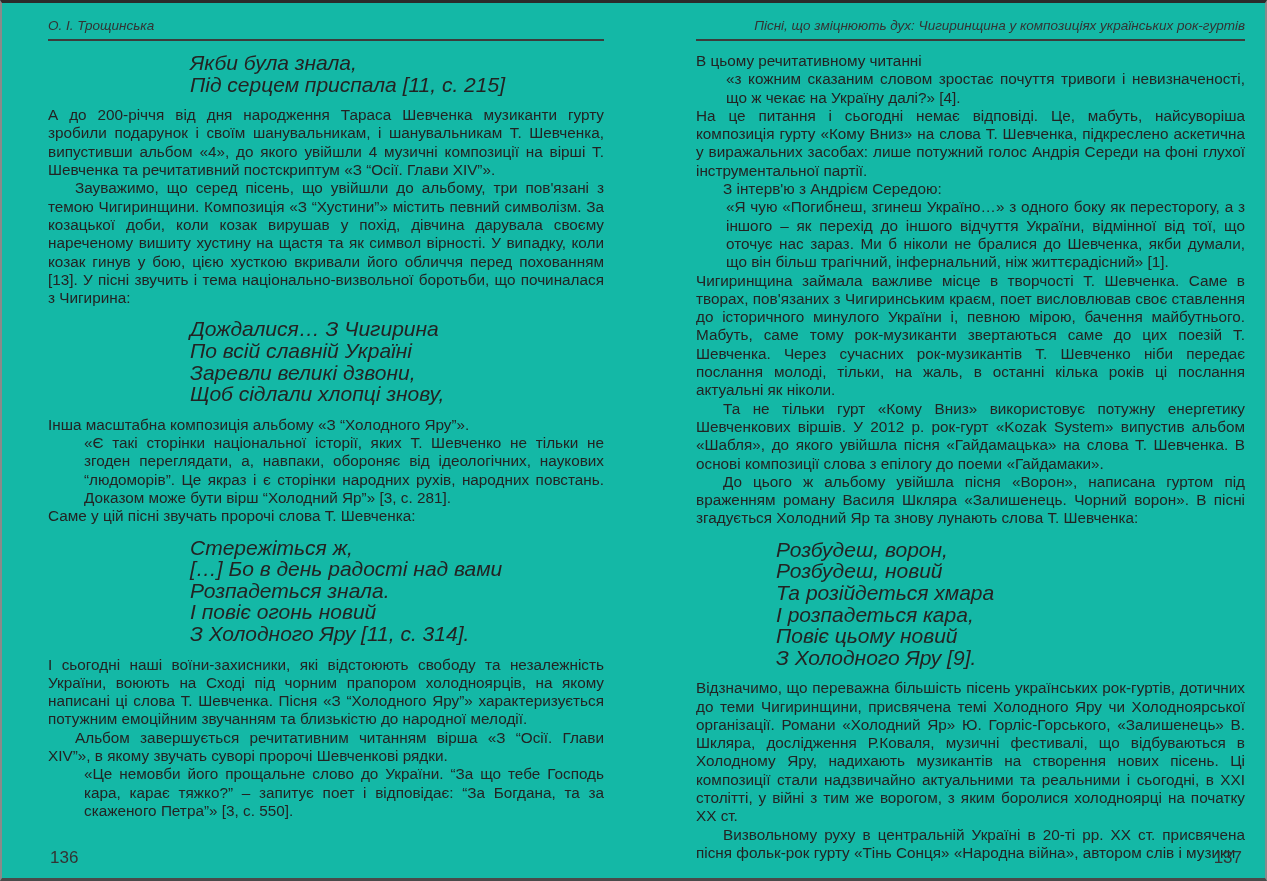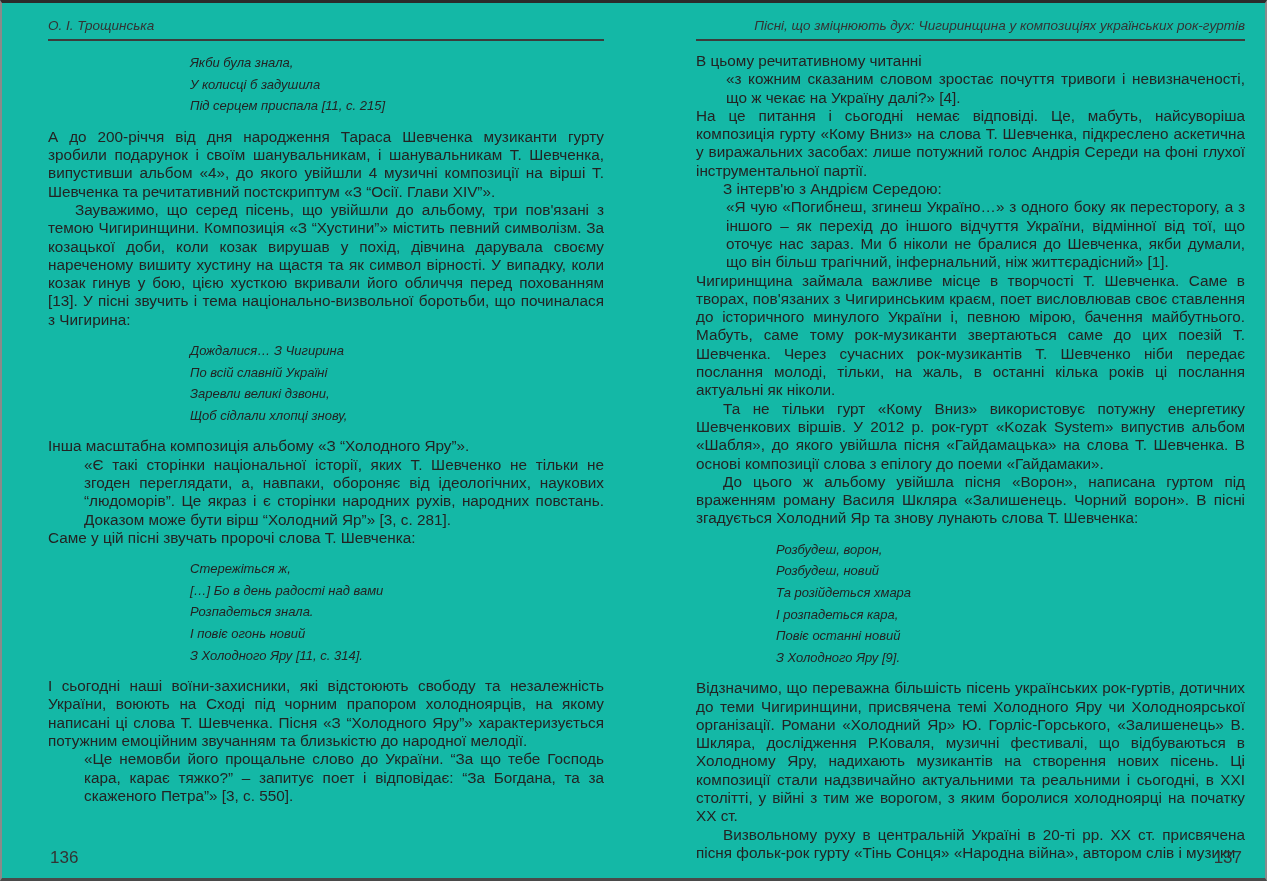--- a/index.html
+++ b/index.html
@@ -56,21 +56,21 @@
     line-height: 18.3px;
     text-align: justify;
     hyphens: auto;
     color: #232323;
   }
   .page.right .quote { padding-left: 30px; }
 
   .verse {
     margin: 11px 0 11px 142px;
     font-style: italic;
-    font-size: 13px;
+    font-size: 21px;
     line-height: 21.6px;
     color: #232323;
   }
   .page.right .verse { margin-left: 80px; }
   .verse-line { white-space: nowrap; }
 
   .pagenum {
     position: absolute;
     top: 845px;
     font-size: 17px;
@@ -84,21 +84,20 @@
 
 <div class="spread">
 
   <section class="page left">
     <header class="running-head">
       <span>О. І. Трощинська</span>
     </header>
 
     <div class="verse">
       <div class="verse-line">Якби була знала,</div>
-      <div class="verse-line">У колисці б задушила</div>
       <div class="verse-line">Під серцем приспала [11, с. 215]</div>
     </div>
 
     <p class="para">А до 200-річчя від дня народження Тараса Шевченка музиканти гурту зробили подарунок і своїм шанувальникам, і шанувальникам Т. Шевченка, випустивши альбом «4», до якого увійшли 4 музичні композиції на вірші Т. Шевченка та речитативний постскриптум «З “Осії. Глави XIV”».</p>
     <p class="para indent">Зауважимо, що серед пісень, що увійшли до альбому, три пов'язані з темою Чигиринщини. Композиція «З “Хустини”» містить певний символізм. За козацької доби, коли козак вирушав у похід, дівчина дарувала своєму нареченому вишиту хустину на щастя та як символ вірності. У випадку, коли козак гинув у бою, цією хусткою вкривали його обличчя перед похованням [13]. У пісні звучить і тема національно-визвольної боротьби, що починалася з Чигирина:</p>
 
     <div class="verse">
       <div class="verse-line">Дождалися… З Чигирина</div>
       <div class="verse-line">По всій славній Україні</div>
       <div class="verse-line">Заревли великі дзвони,</div>
@@ -111,20 +110,21 @@
 
     <div class="verse">
       <div class="verse-line">Стережіться ж,</div>
       <div class="verse-line">[…] Бо в день радості над вами</div>
       <div class="verse-line">Розпадеться знала.</div>
       <div class="verse-line">І повіє огонь новий</div>
       <div class="verse-line">З Холодного Яру [11, с. 314].</div>
     </div>
 
     <p class="para">І сьогодні наші воїни-захисники, які відстоюють свободу та незалежність України, воюють на Сході під чорним прапором холодноярців, на якому написані ці слова Т. Шевченка. Пісня «З “Холодного Яру”» характеризується потужним емоційним звучанням та близькістю до народної мелодії.</p>
+    <p class="para indent">Альбом завершується речитативним читанням вірша «З “Осії. Глави XIV”», в якому звучать суворі пророчі Шевченкові рядки.</p>
     <blockquote class="quote">«Це немовби його прощальне слово до України. “За що тебе Господь кара, карає тяжко?” – запитує поет і відповідає: “За Богдана, та за скаженого Петра”» [3, с. 550].</blockquote>
   </section>
 
   <section class="page right">
     <header class="running-head">
       <span>Пісні, що зміцнюють дух: Чигиринщина у композиціях українських рок-гуртів</span>
     </header>
 
     <p class="para">В цьому речитативному читанні</p>
     <blockquote class="quote">«з кожним сказаним словом зростає почуття тривоги і невизначеності, що ж чекає на Україну далі?» [4].</blockquote>
@@ -133,21 +133,21 @@
     <blockquote class="quote">«Я чую «Погибнеш, згинеш Україно…» з одного боку як пересторогу, а з іншого – як перехід до іншого відчуття України, відмінної від тої, що оточує нас зараз. Ми б ніколи не бралися до Шевченка, якби думали, що він більш трагічний, інфернальний, ніж життєрадісний» [1].</blockquote>
     <p class="para">Чигиринщина займала важливе місце в творчості Т. Шевченка. Саме в творах, пов'язаних з Чигиринським краєм, поет висловлював своє ставлення до історичного минулого України і, певною мірою, бачення майбутнього. Мабуть, саме тому рок-музиканти звертаються саме до цих поезій Т. Шевченка. Через сучасних рок-музикантів Т. Шевченко ніби передає послання молоді, тільки, на жаль, в останні кілька років ці послання актуальні як ніколи.</p>
     <p class="para indent">Та не тільки гурт «Кому Вниз» використовує потужну енергетику Шевченкових віршів. У 2012 р. рок-гурт «Kozak System» випустив альбом «Шабля», до якого увійшла пісня «Гайдамацька» на слова Т. Шевченка. В основі композиції слова з епілогу до поеми «Гайдамаки».</p>
     <p class="para indent">До цього ж альбому увійшла пісня «Ворон», написана гуртом під враженням роману Василя Шкляра «Залишенець. Чорний ворон». В пісні згадується Холодний Яр та знову лунають слова Т. Шевченка:</p>
 
     <div class="verse">
       <div class="verse-line">Розбудеш, ворон,</div>
       <div class="verse-line">Розбудеш, новий</div>
       <div class="verse-line">Та розійдеться хмара</div>
       <div class="verse-line">І розпадеться кара,</div>
-      <div class="verse-line">Повіє останні новий</div>
+      <div class="verse-line">Повіє цьому новий</div>
       <div class="verse-line">З Холодного Яру [9].</div>
     </div>
 
     <p class="para">Відзначимо, що переважна більшість пісень українських рок-гуртів, дотичних до теми Чигиринщини, присвячена темі Холодного Яру чи Холодноярської організації. Романи «Холодний Яр» Ю. Горліс-Горського, «Залишенець» В. Шкляра, дослідження Р.Коваля, музичні фестивалі, що відбуваються в Холодному Яру, надихають музикантів на створення нових пісень. Ці композиції стали надзвичайно актуальними та реальними і сьогодні, в XXI столітті, у війні з тим же ворогом, з яким боролися холодноярці на початку XX ст.</p>
     <p class="para indent">Визвольному руху в центральній Україні в 20-ті рр. XX ст. присвячена пісня фольк-рок гурту «Тінь Сонця» «Народна війна», автором слів і музики</p>
   </section>
 
   <div class="pagenum left-num">136</div>
   <div class="pagenum right-num">137</div>
 

